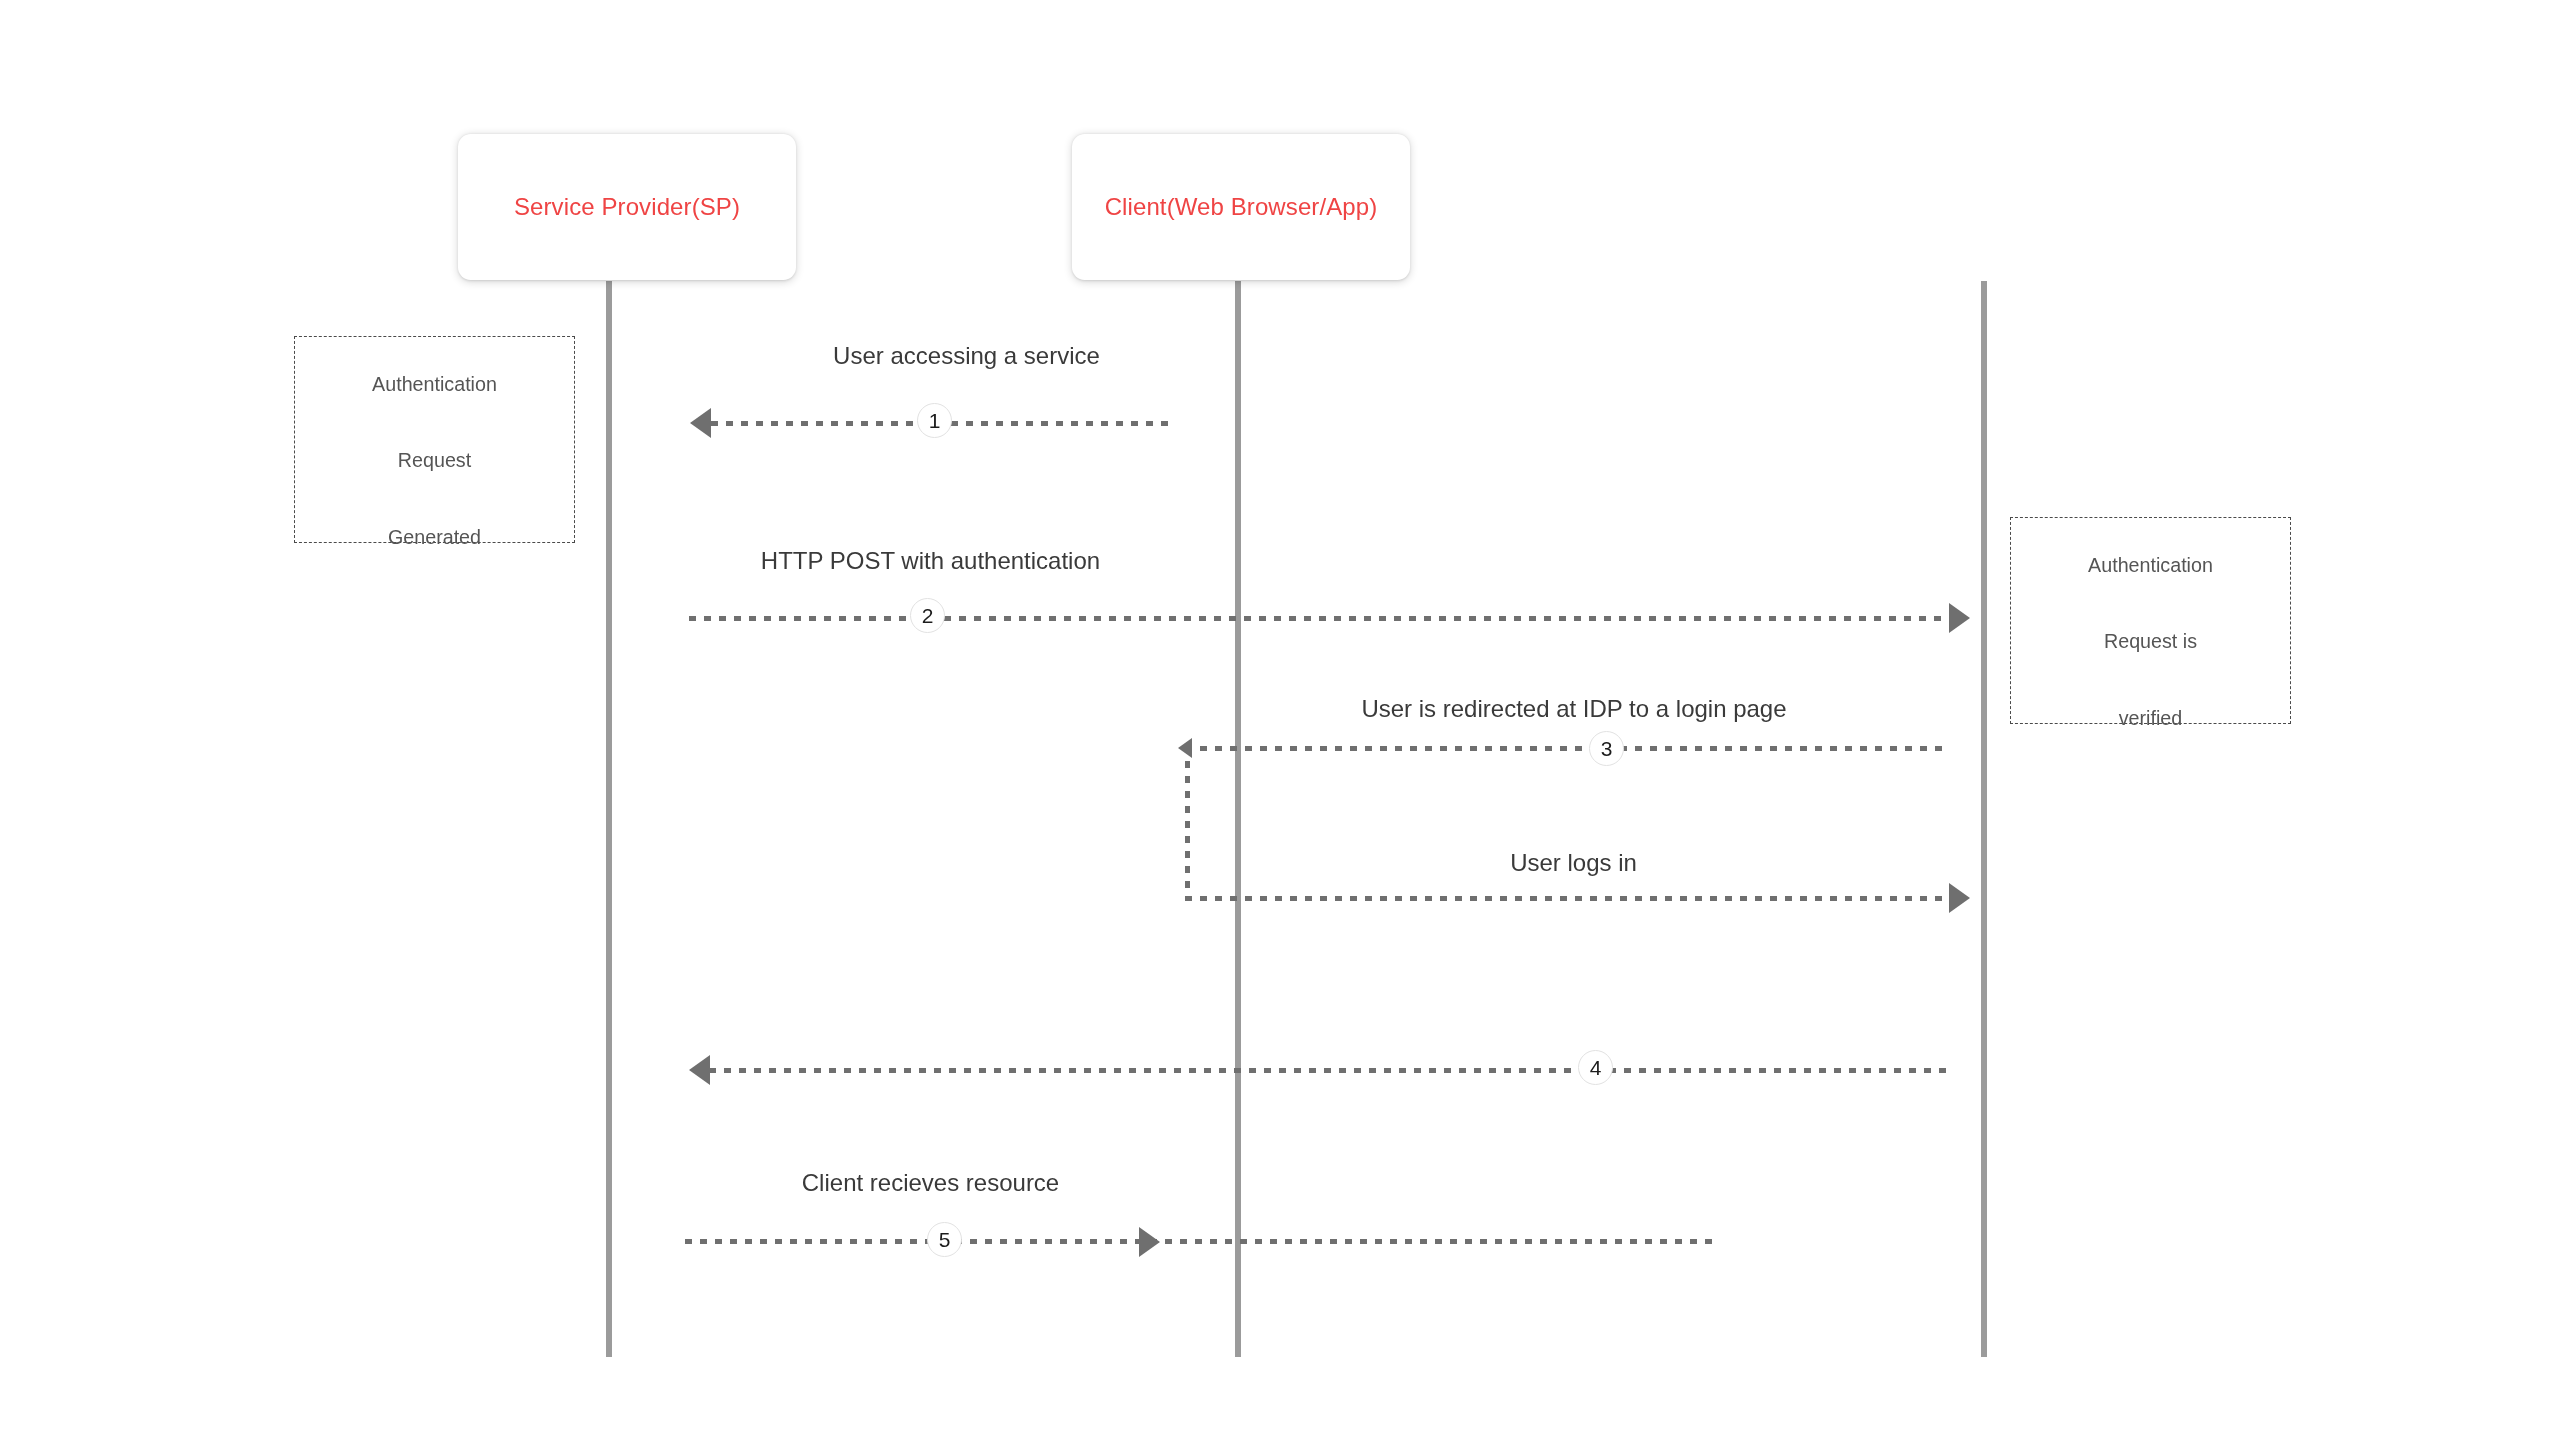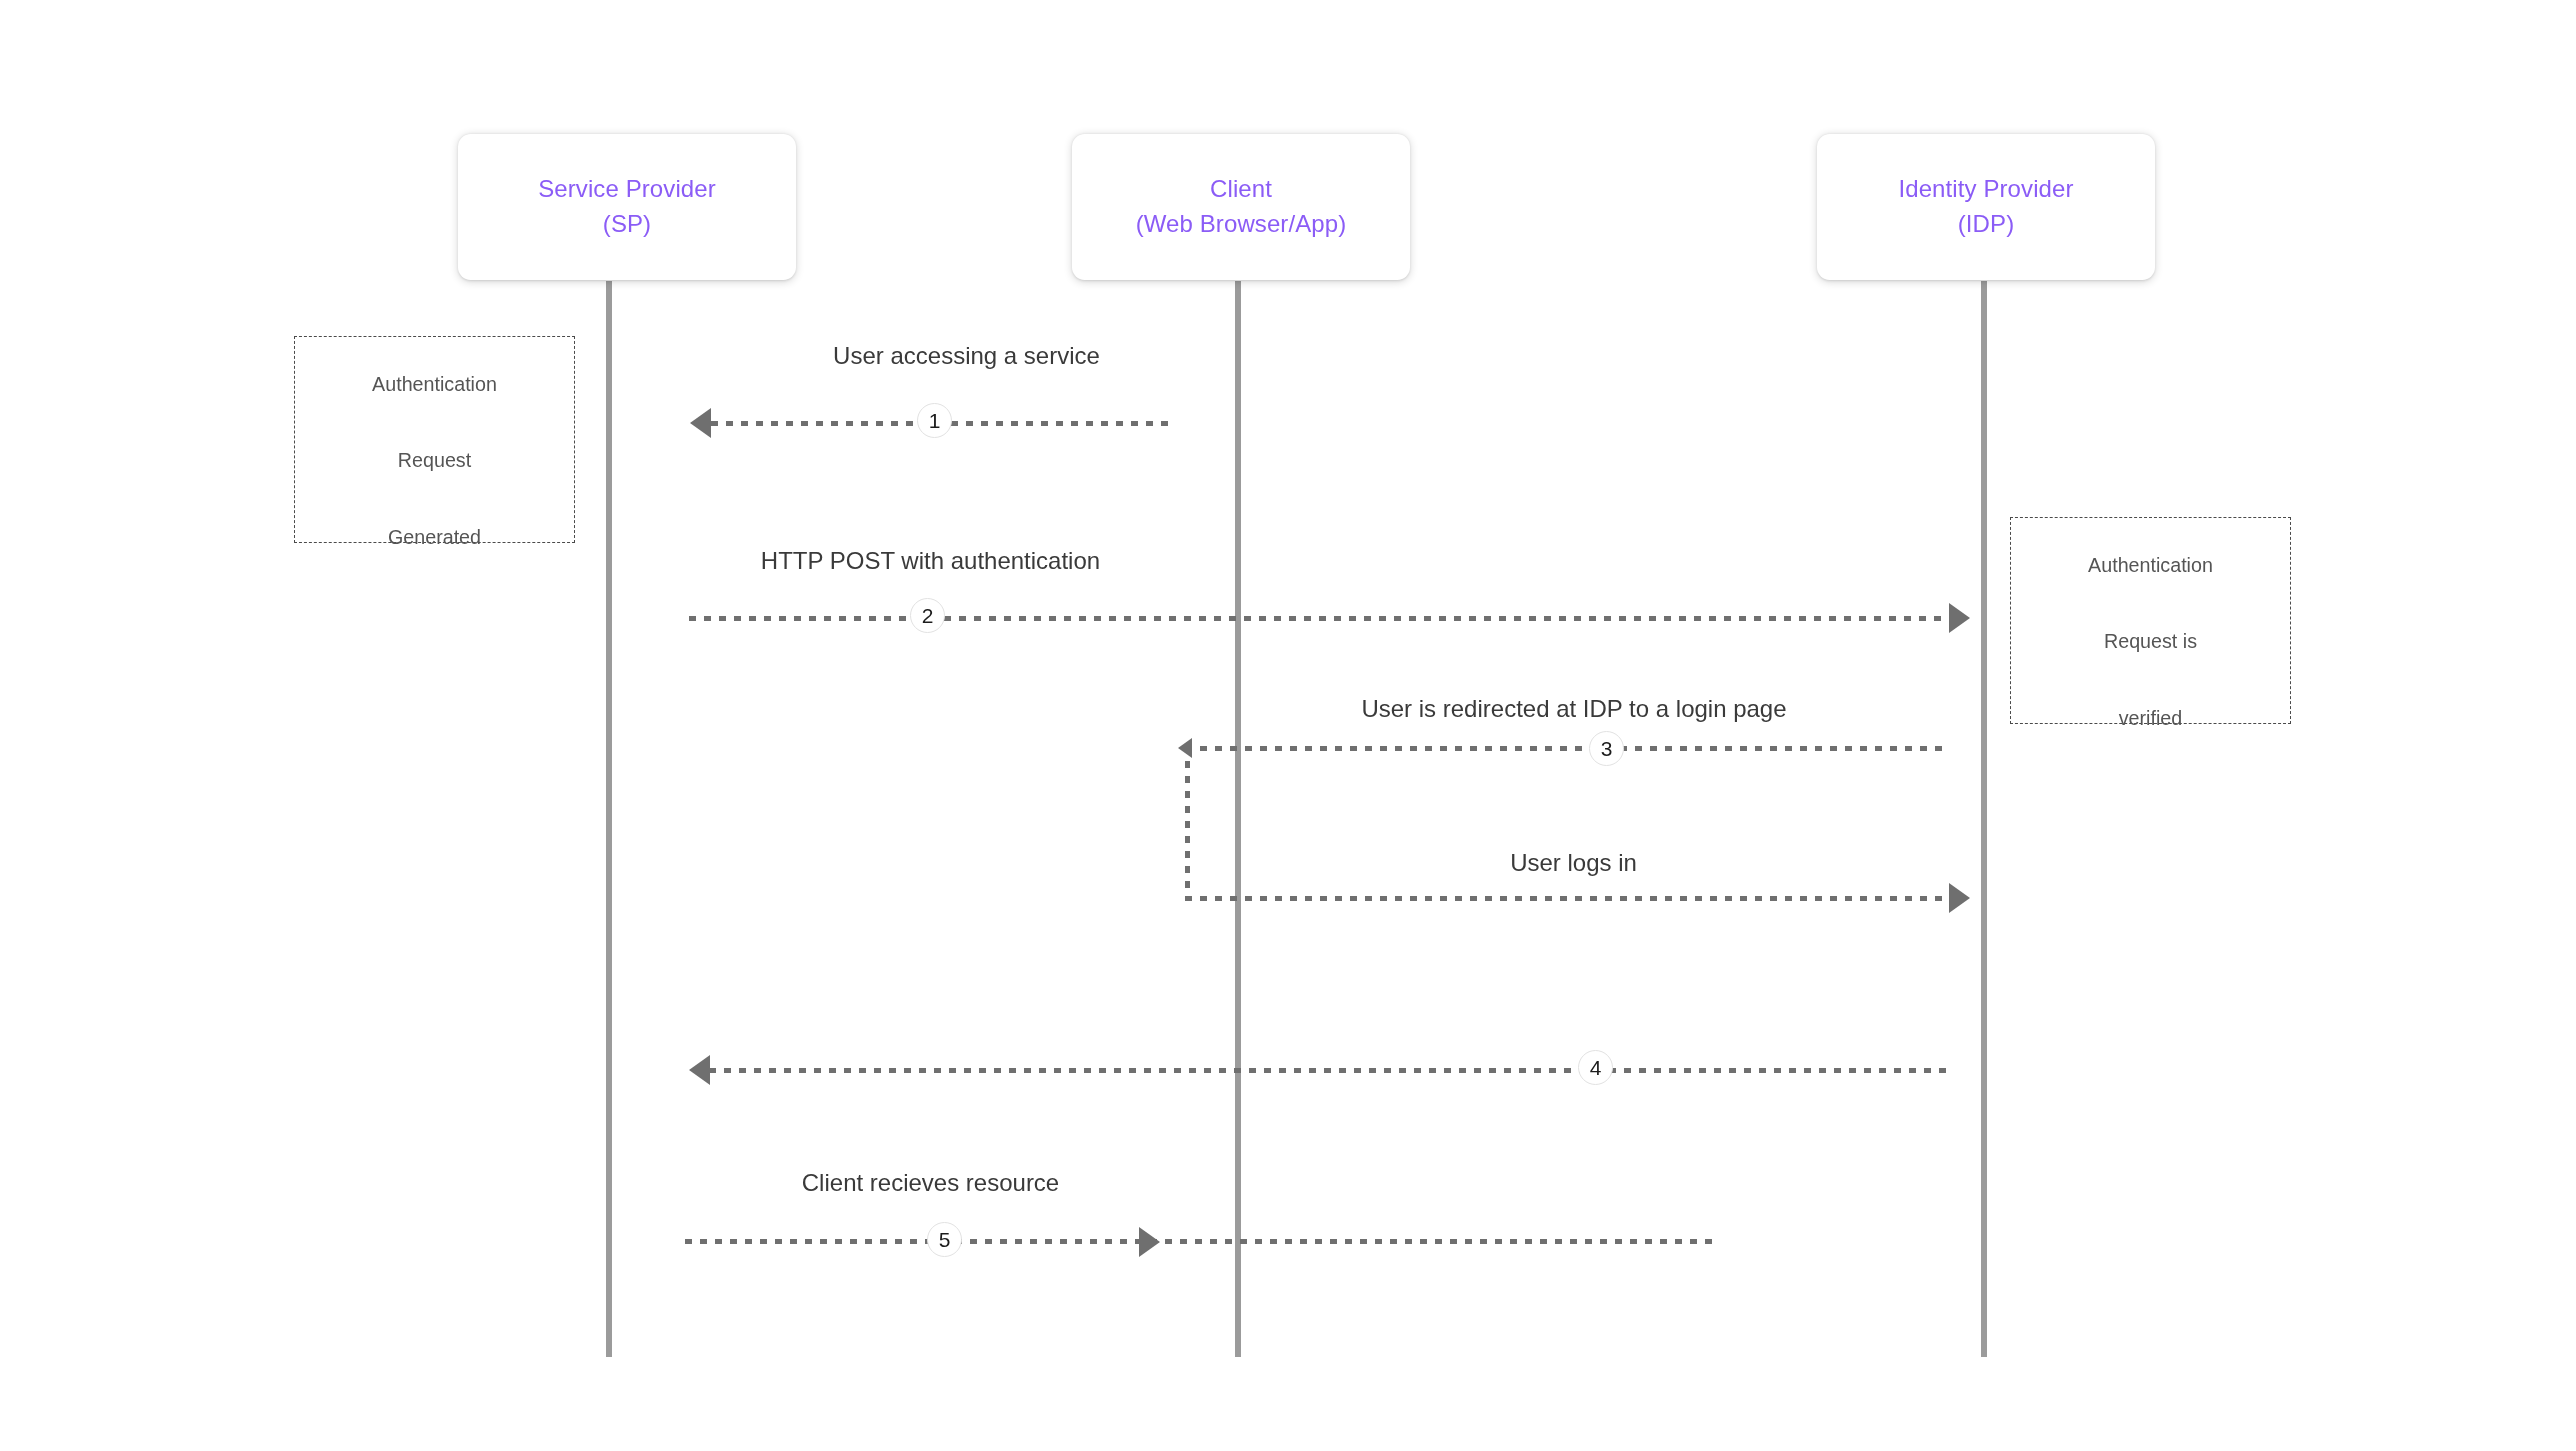--- a/index.html
+++ b/index.html
@@ -20,24 +20,23 @@
   }
 
   
   .participant {
     position: absolute;
     box-sizing: border-box;
     background: #ffffff;
     border-radius: 12.7px;
     box-shadow: 0 1.7px 8px rgba(0,0,0,0.16), 0 0.6px 2.3px rgba(0,0,0,0.10);
     display: flex;
-    flex-direction: column;
     align-items: center;
     justify-content: center;
-    color: #8b5cf6;
+    color: #ef4444;
     font-size: 24px;
     line-height: 1.45;
     letter-spacing: 0.1px;
     text-align: center;
   }
   .participant .pline { display: block; white-space: nowrap; }
 
   
   .lifeline {
     position: absolute;
@@ -128,24 +127,20 @@
   <div class="participant" style="left:458px; top:134px; width:338px; height:146px;">
     <span class="pline">Service Provider</span>
     <span class="pline">(SP)</span>
   </div>
 
   <div class="participant" style="left:1072px; top:134px; width:338px; height:146px;">
     <span class="pline">Client</span>
     <span class="pline">(Web Browser/App)</span>
   </div>
 
-  <div class="participant" style="left:1817px; top:134px; width:338px; height:146px;">
-    <span class="pline">Identity Provider</span>
-    <span class="pline">(IDP)</span>
-  </div>
 
   <div class="note" style="left:294px; top:336px; width:281px; height:207px;">
     <span class="nline">Authentication</span>
     <span class="nline">Request</span>
     <span class="nline">Generated</span>
   </div>
 
   <div class="note" style="left:2010px; top:517px; width:281px; height:207px;">
     <span class="nline">Authentication</span>
     <span class="nline">Request is</span>

